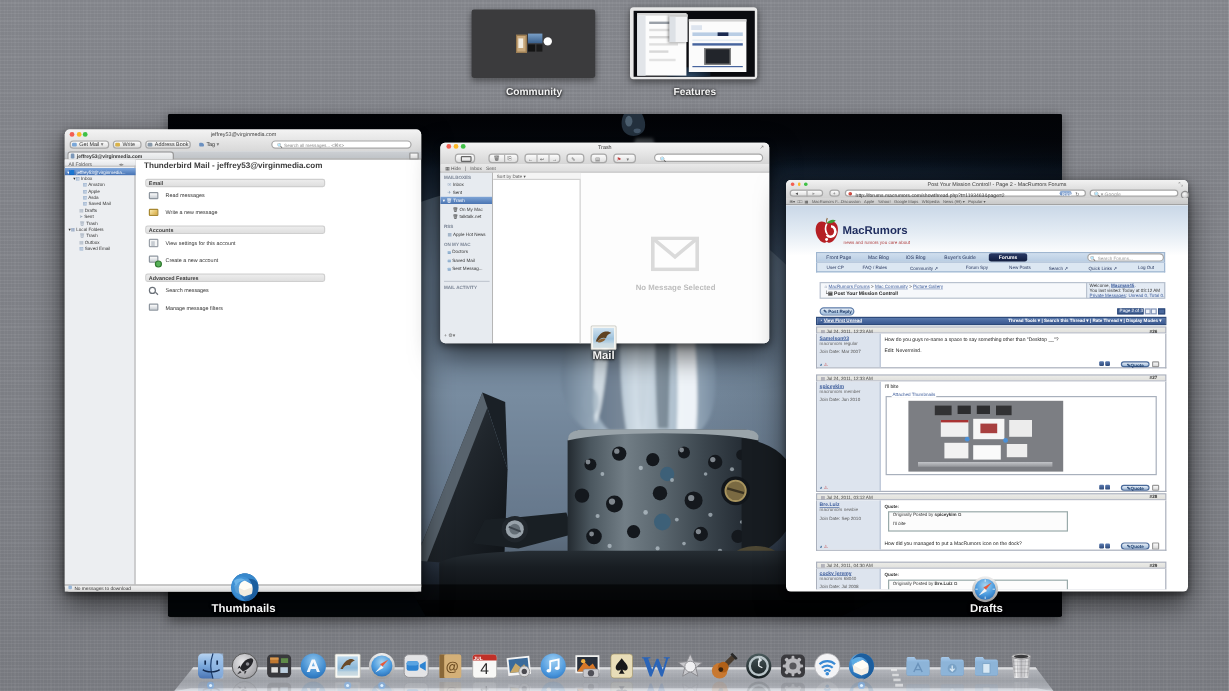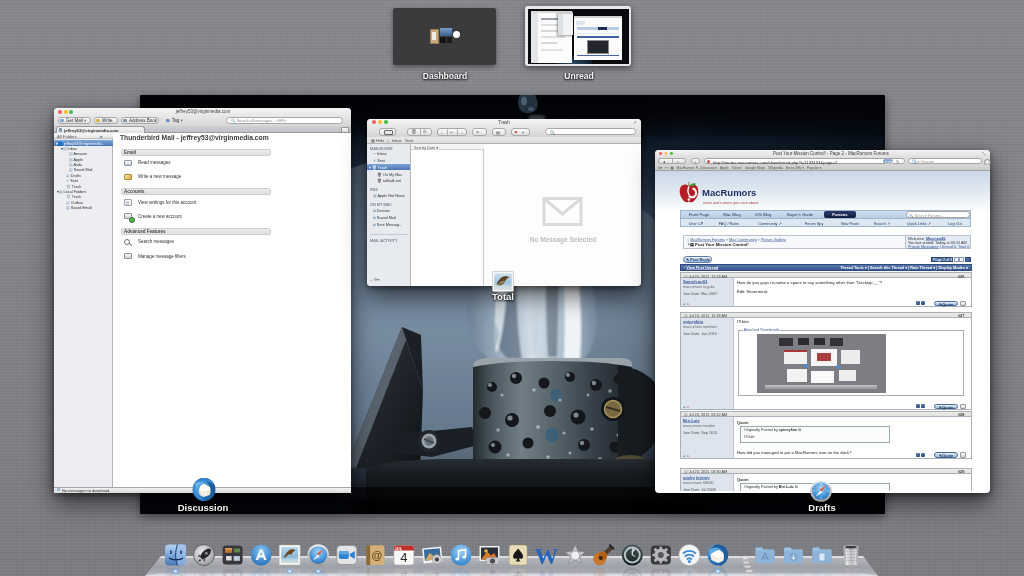--- a/index.html
+++ b/index.html
@@ -67,22 +67,22 @@
         <div class="abs" style="left:2px;top:5px;width:9px;height:4px;background:#dde4ee;"></div>
         <div class="abs" style="left:2.5px;top:11px;width:42px;height:3px;background:#b9cde4;"></div>
         <div class="abs" style="left:24px;top:11px;width:9px;height:3px;background:#1b2a50;"></div>
         <div class="abs" style="left:2.5px;top:16.5px;width:42px;height:1.5px;background:#e2eaf2;"></div>
         <div class="abs" style="left:2.5px;top:20px;width:42px;height:1.8px;background:#46649e;"></div>
         <div class="abs" style="left:13px;top:24px;width:20px;height:11.5px;background:#22252b;border:0.5px solid #8a8a8a;"></div>
         <div class="abs" style="left:2.5px;top:38.5px;width:42px;height:1.8px;background:#46649e;"></div>
       </div>
     </div>
   </div>
-  <div class="lbl" style="left:395px;top:70.5px;width:100px;font-size:8.5px;">Dashboard</div>
-  <div class="lbl" style="left:529px;top:70.5px;width:100px;font-size:8.5px;">Unread</div>
+  <div class="lbl" style="left:395px;top:70.5px;width:100px;font-size:8.5px;">Community</div>
+  <div class="lbl" style="left:529px;top:70.5px;width:100px;font-size:8.5px;">Features</div>
 
   <div class="abs" id="desktop" style="left:140px;top:95px;width:745px;height:419px;border-radius:2px;background:#05070b;box-shadow:0 3px 10px rgba(0,0,0,0.45);overflow:hidden;">
     <svg width="745" height="419" viewBox="0 0 745 419" style="position:absolute;left:0;top:0;">
       <defs>
         <filter id="soft" x="-15%" y="-15%" width="130%" height="130%">
             <feGaussianBlur stdDeviation="1.3"></feGaussianBlur>
           </filter>
         <linearGradient id="topfade" x1="0" y1="0" x2="0" y2="1">
           <stop offset="0" stop-color="rgba(2,3,6,0.93)"></stop>
           <stop offset="0.45" stop-color="rgba(2,3,6,0.75)"></stop>
@@ -546,37 +546,37 @@
           <stop offset="1" stop-color="#14508e"></stop>
       </radialGradient>
     </defs>
     <circle cx="12" cy="12.5" r="11.5" fill="url(#tbg)"></circle>
     <path d="M3,11 L12,7 L20.5,11.5 L19,17.5 L11.5,20 L4.5,16.5 Z" fill="#f0ebdf"></path>
     <path d="M3,11 L11.5,14.8 L20.5,11.5 L12,7 Z" fill="#fffdf6"></path>
     <path d="M12,1 C18,1 23,5.5 23,12 C23,18 19,23 13,24 C17,21 19,17 18.5,12.5 C18,7.5 15,4 10,3.5 C7,3.2 4.5,4.5 3,6.5 C4.5,3 8,1 12,1 Z" fill="#1c5e9e"></path>
     <path d="M12,1 C17,1 21.5,4 23,9 C21,6 17.5,4.8 14,5.5 C10,6.3 7,9.5 7,14 C7,18 9.5,21.5 13,24 C7,23.5 1,19 1,12 C1,5.5 6,1 12,1 Z" fill="#3c8fd4" opacity="0.85"></path>
     <path d="M3,7 C6,4.5 10,4.5 12.5,6.5 C9,6.5 6,8.5 4.5,11.5 Z" fill="#6cb4e8"></path>
   </svg>
-  <div class="lbl" style="left:153px;top:502px;width:100px;">Discussion</div>
+  <div class="lbl" style="left:153px;top:502px;width:100px;">Thumbnails</div>
 
   <svg class="abs" style="left:492px;top:271px;" width="22" height="21" viewBox="0 0 22 21">
     <defs>
       <linearGradient id="stampg" x1="0" y1="0" x2="0" y2="1">
         <stop offset="0" stop-color="#cfe2f0"></stop>
           <stop offset="0.55" stop-color="#9ec2dc"></stop>
           <stop offset="1" stop-color="#e0e8ea"></stop>
       </linearGradient>
     </defs>
     <rect x="0.5" y="0.5" width="21" height="20" rx="1" fill="#f6f6f2" stroke="#b8b8b0" stroke-width="0.6"></rect>
     <rect x="2.3" y="2.3" width="17.4" height="16.4" fill="url(#stampg)"></rect>
     <path d="M4.5,13.5 C6,9.5 8.5,6.5 11.5,5.5 C13.8,4.8 16.2,5.3 17.5,6.5 C15.2,7 13.6,8.6 13,10.8 C10.8,9.6 7.4,11 6,13.8 Z" fill="#5e4222"></path>
     <path d="M6,13.8 C8,11.2 11,10.6 12.6,11.4 C11.4,13.2 9,14.6 6.8,14.4 Z" fill="#8a6438"></path>
     <rect x="2.3" y="15.2" width="17.4" height="3.5" fill="#cddce2" opacity="0.8"></rect>
   </svg>
-  <div class="lbl" style="left:453px;top:291px;width:100px;">Total</div>
+  <div class="lbl" style="left:453px;top:291px;width:100px;">Mail</div>
 
   <svg class="abs" style="left:810px;top:480px;" width="22" height="22" viewBox="0 0 22 22">
     <defs>
       <radialGradient id="safg" cx="0.5" cy="0.32" r="0.8">
         <stop offset="0" stop-color="#a8d4f0"></stop>
           <stop offset="0.55" stop-color="#4a9ade"></stop>
           <stop offset="1" stop-color="#2060a8"></stop>
       </radialGradient>
       <linearGradient id="ring" x1="0" y1="0" x2="0" y2="1">
         <stop offset="0" stop-color="#f0f0f0"></stop>

